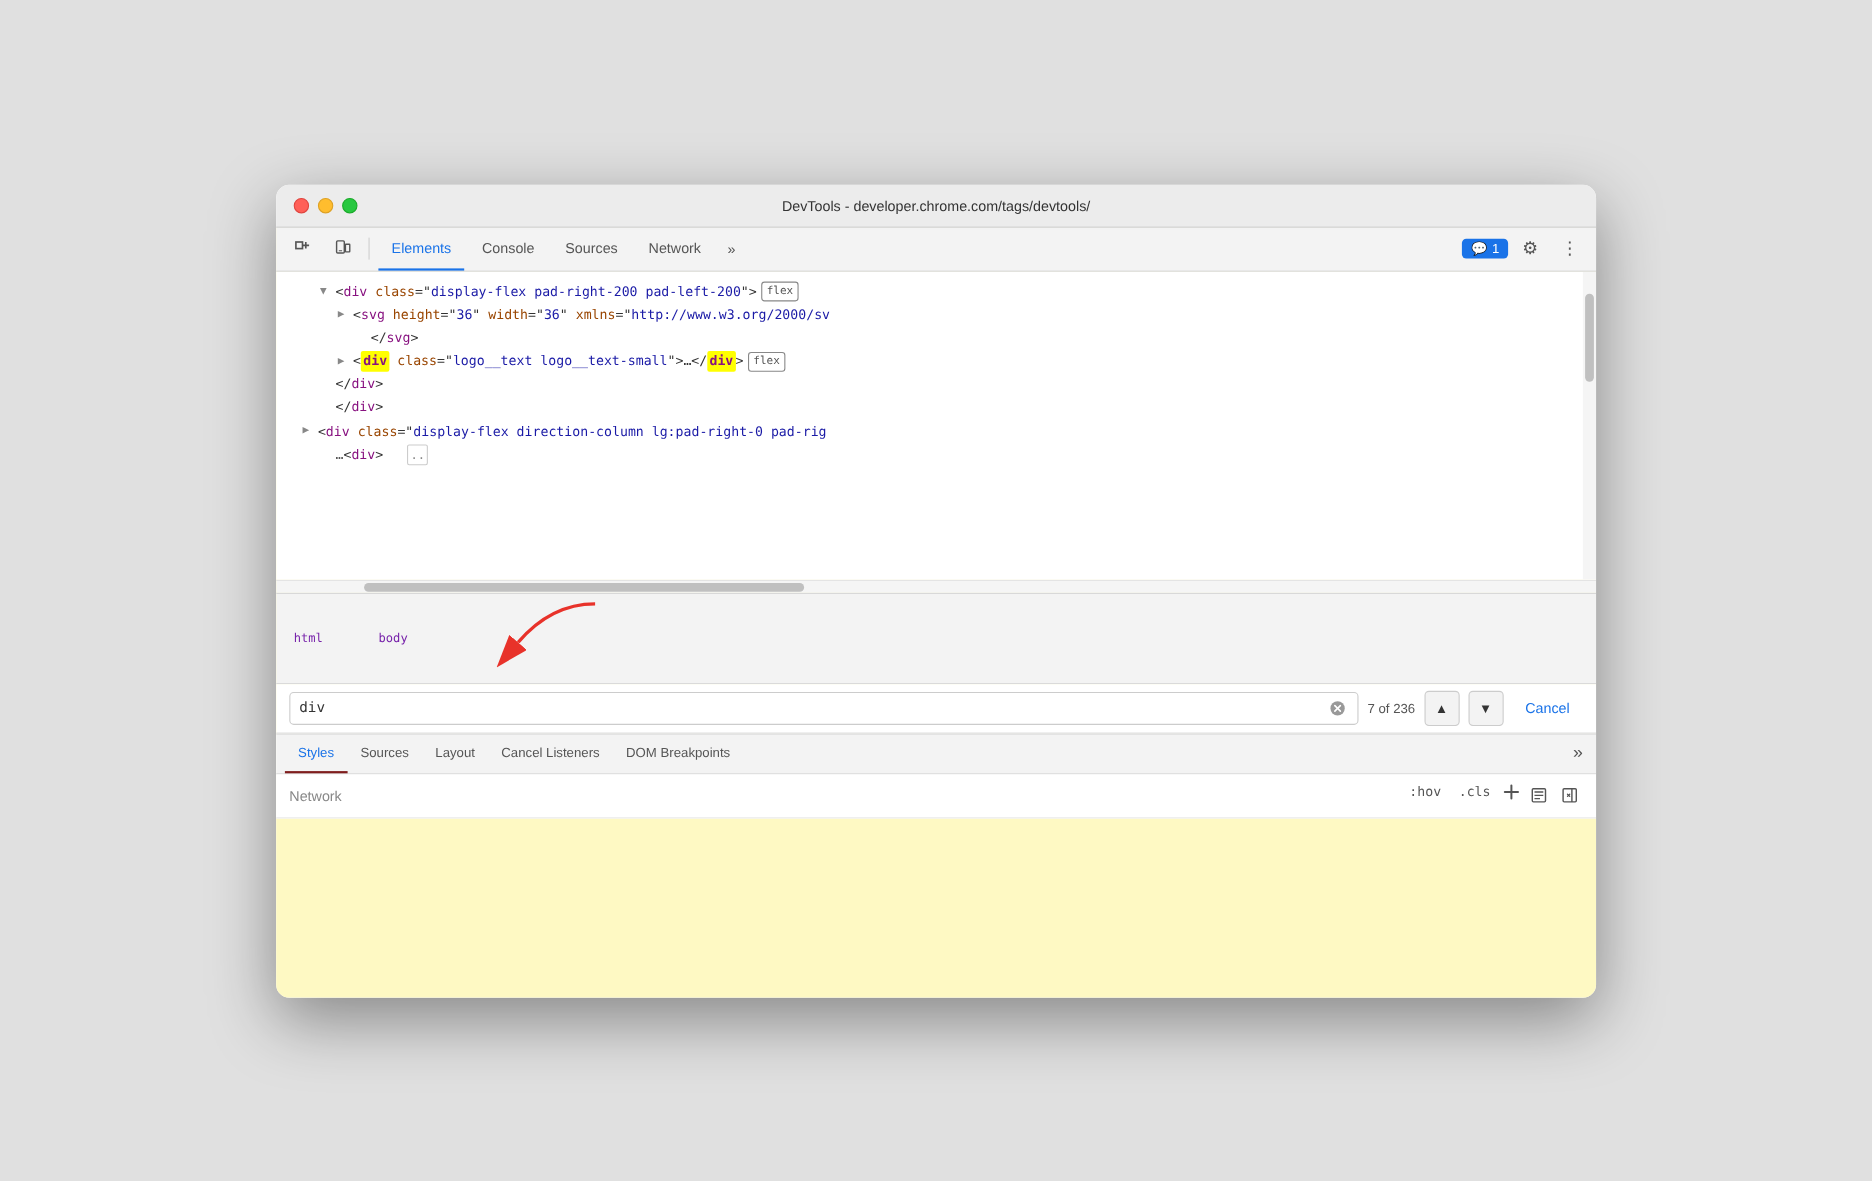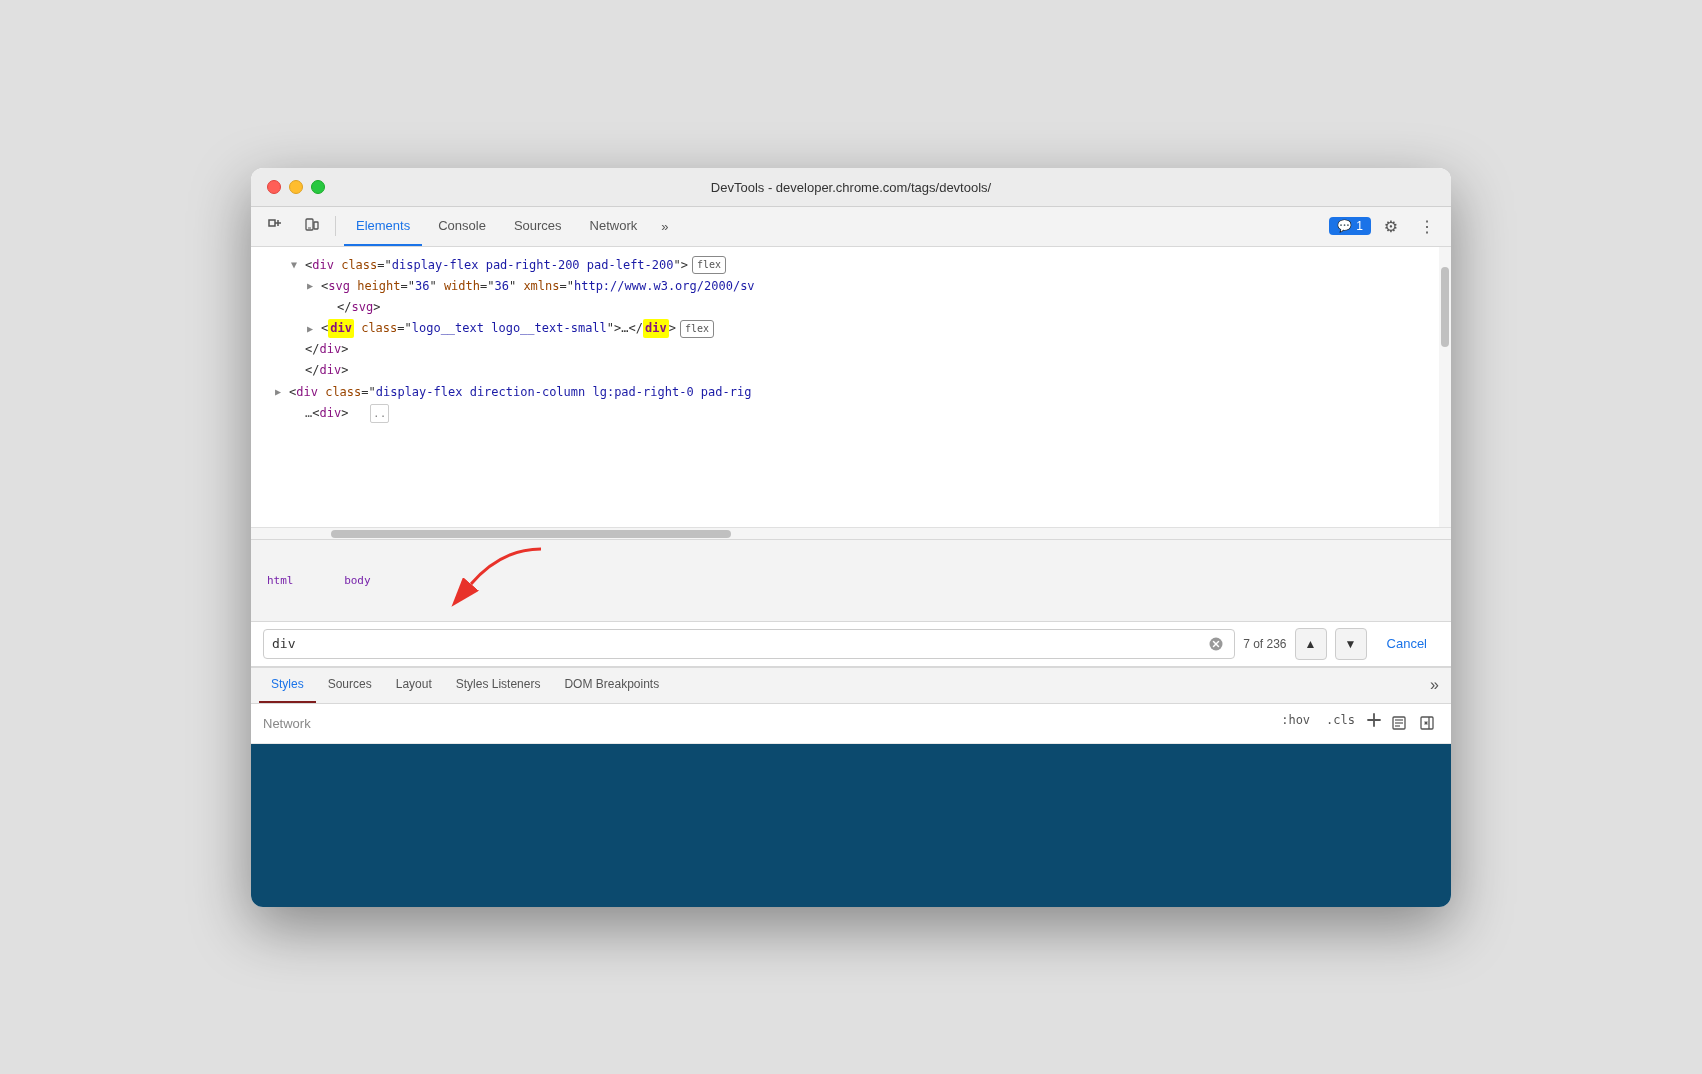--- a/index.html
+++ b/index.html
@@ -46,21 +46,21 @@
       position: absolute;
       left: 50%;
       transform: translateX(-50%);
       font-size: 13px;
       font-weight: 500;
       color: #333;
     }
 
     
     .devtools {
-      background: #0c4a6e;
+      background: #fef9c3;
       display: flex;
       flex-direction: column;
       height: 700px;
     }
 
     
     .devtools-toolbar {
       background: #f3f3f3;
       border-bottom: 1px solid #d8d8d8;
       display: flex;
@@ -628,21 +628,21 @@
           <div class="styles-tab active">
             <span>Styles</span>
           </div>
           <div class="styles-tab">
             <span>Sources</span>
           </div>
           <div class="styles-tab">
             <span>Layout</span>
           </div>
           <div class="styles-tab">
-            <span>Styles Listeners</span>
+            <span>Cancel Listeners</span>
           </div>
           <div class="styles-tab">
             <span>DOM Breakpoints</span>
           </div>
           <span class="styles-tab-more">»</span>
         </div>
 
         <div class="filter-bar">
           <span class="filter-label">Network</span>
           <div class="filter-actions">

